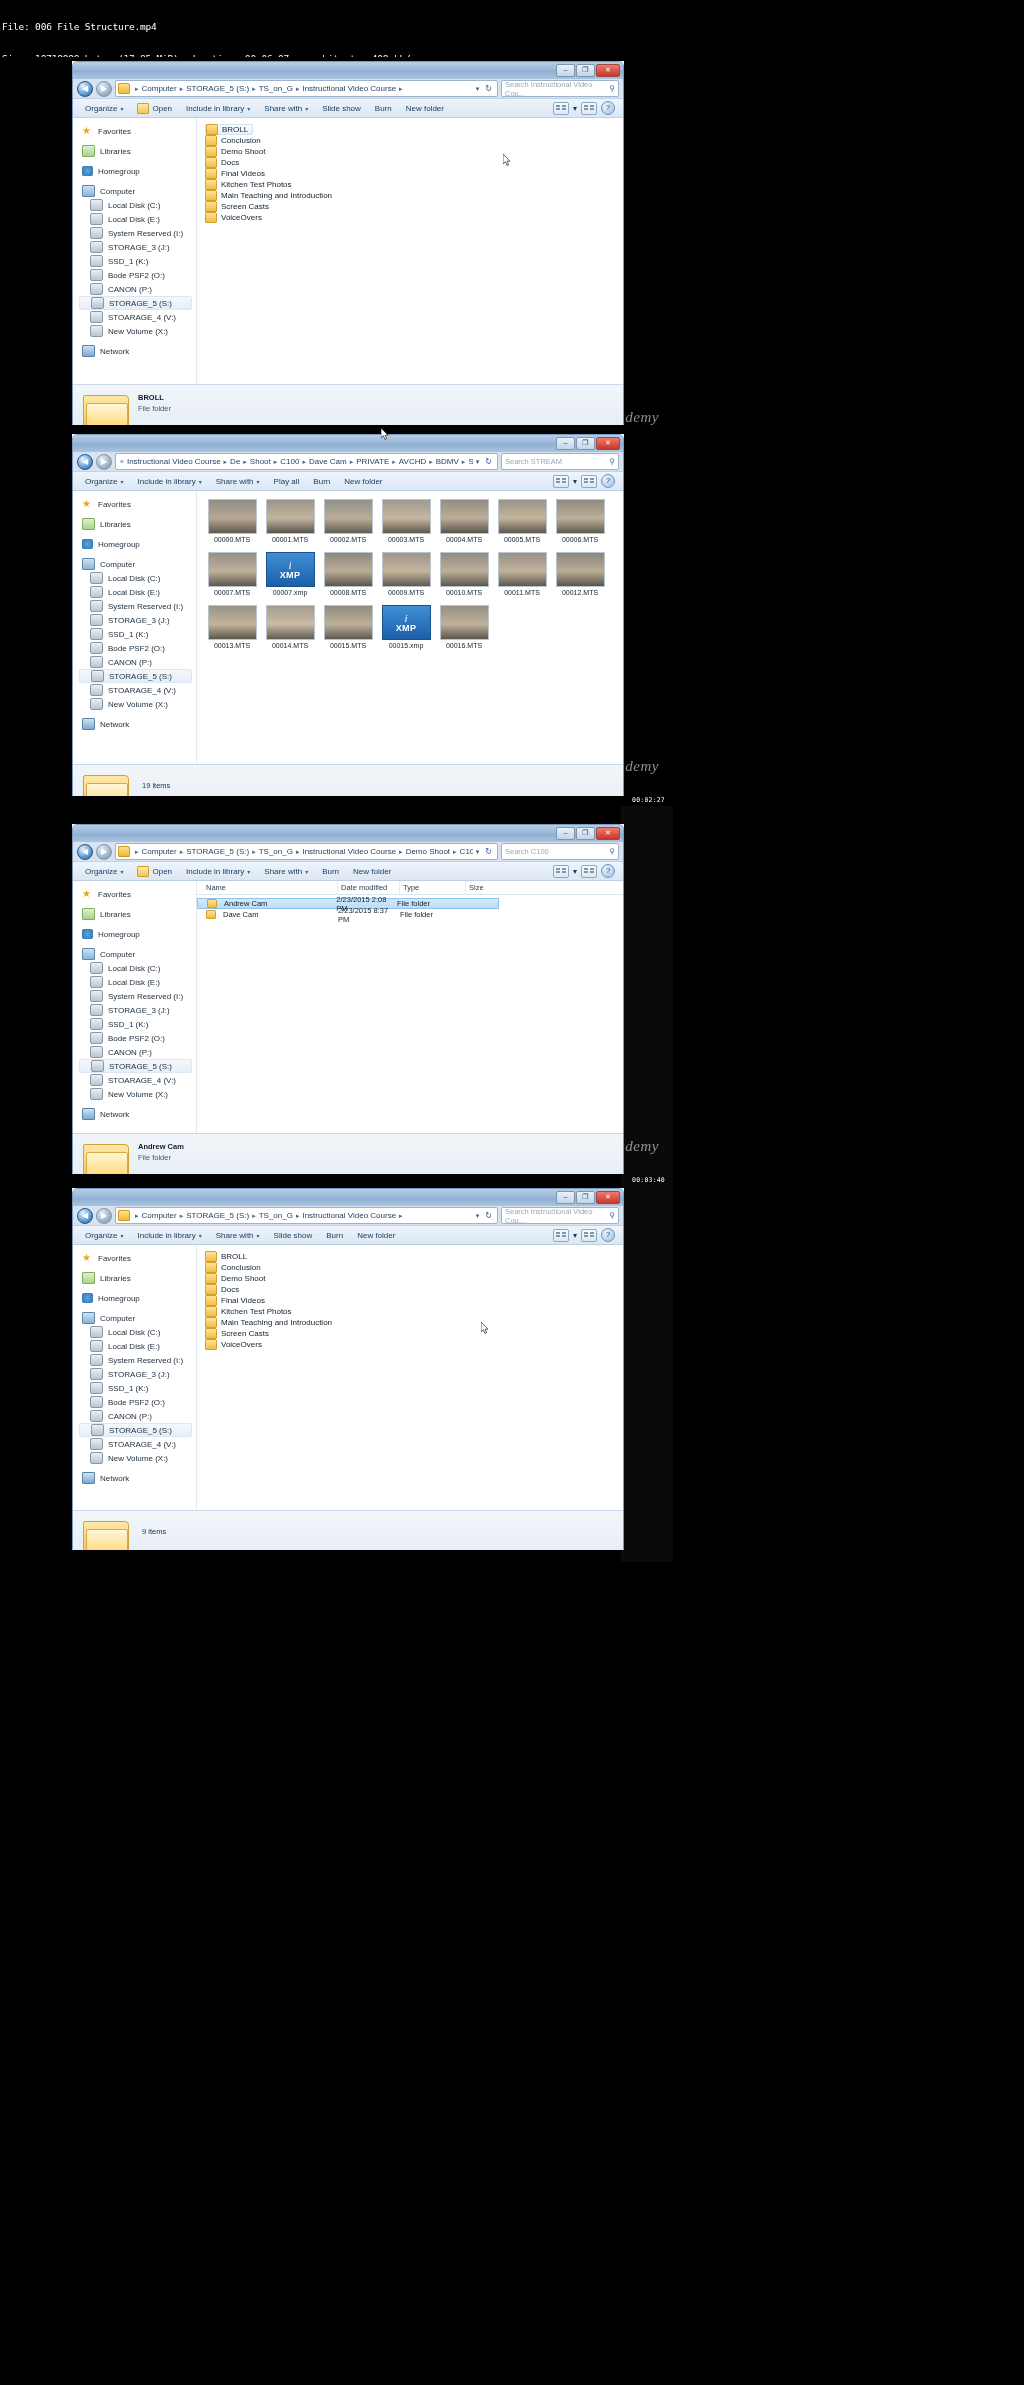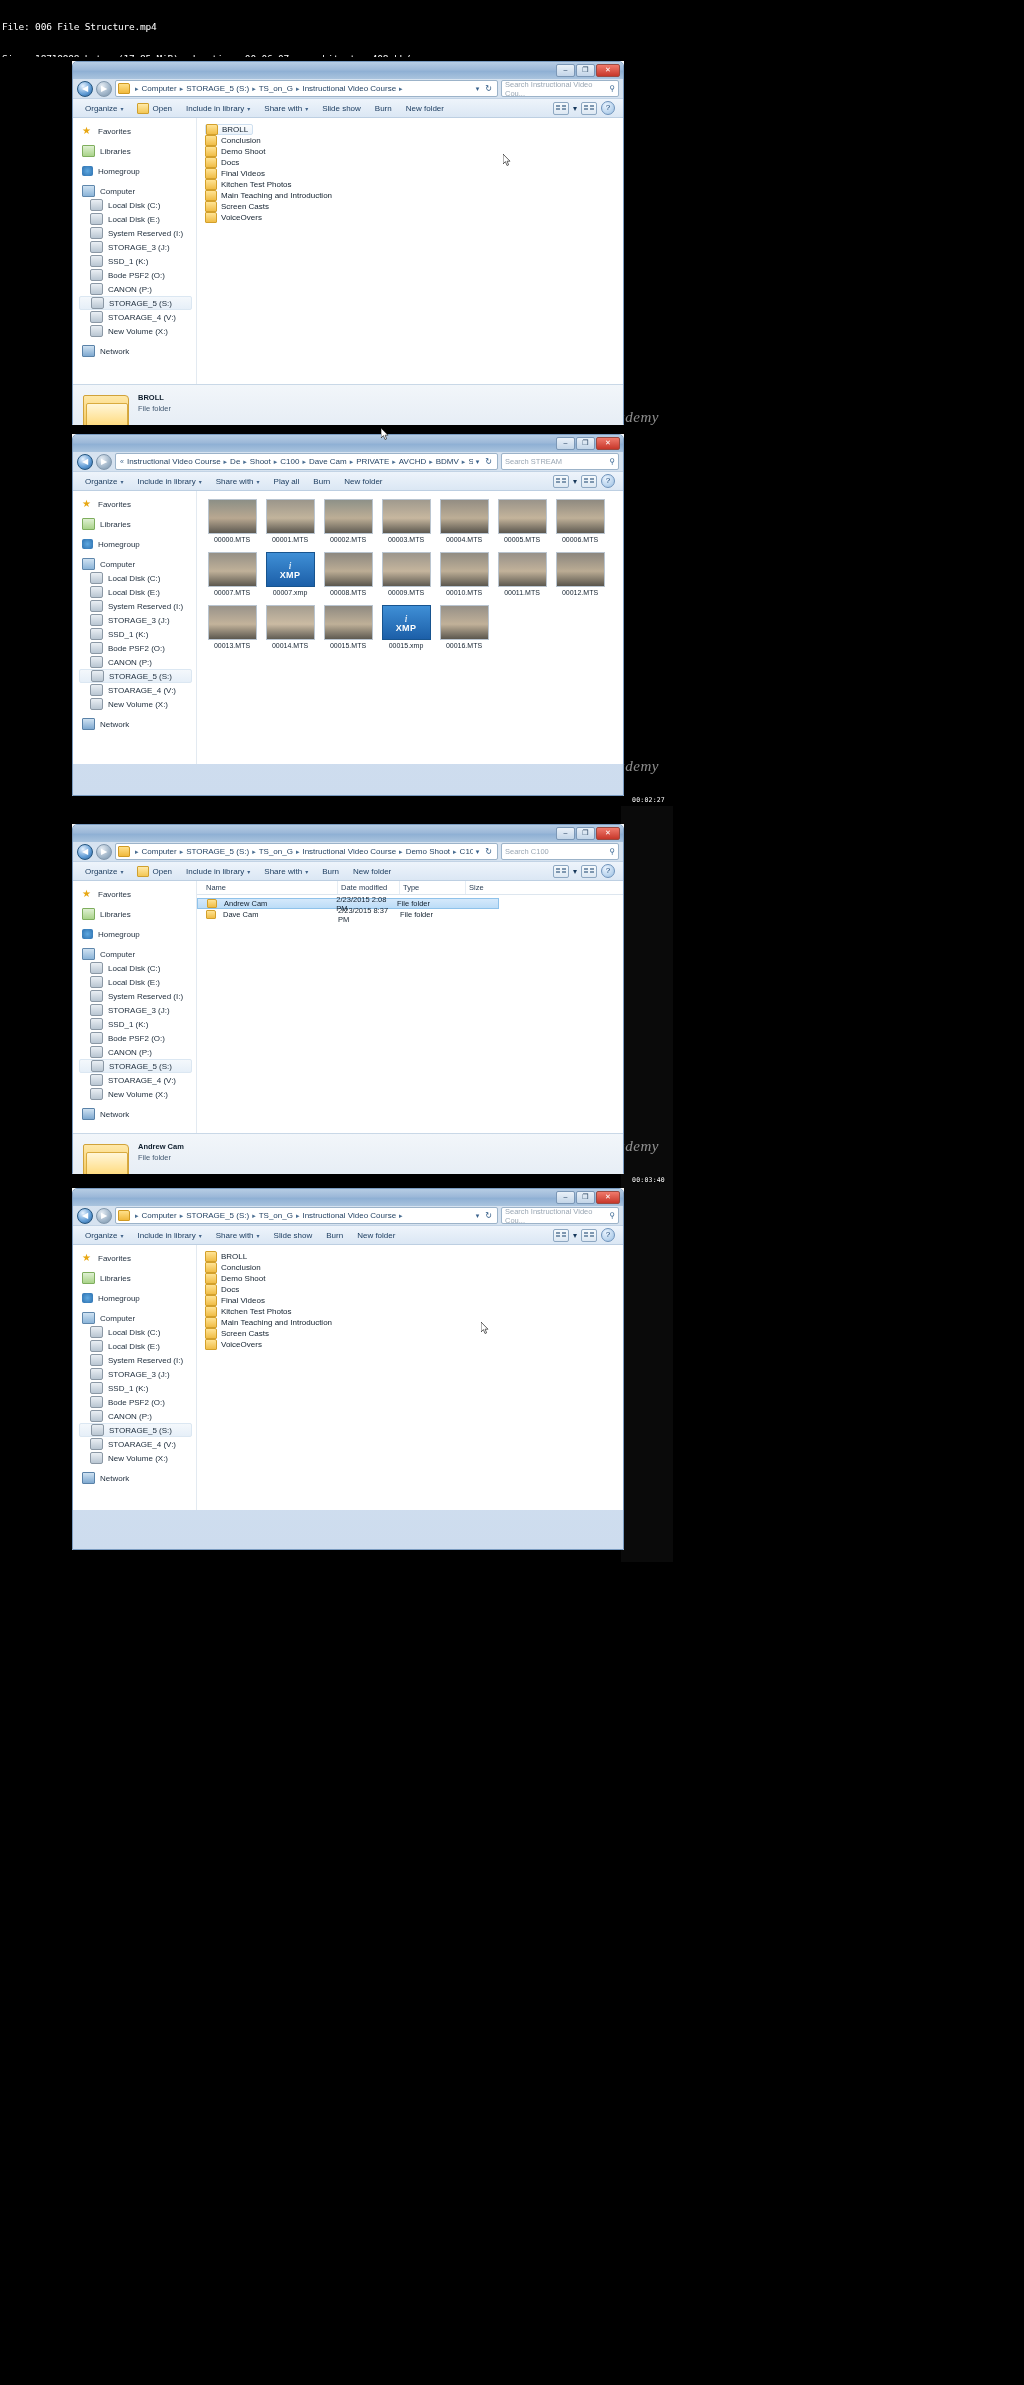--- a/index.html
+++ b/index.html
@@ -591,20 +591,29 @@
                 <div class="gname">00015.xmp</div>
               </div>
             <div class="gcell">
                 <div class="thumb" style="background:linear-gradient(180deg,#969087 0%,#c1b199 55%,#5b574e 100%);"></div>
                 <div class="gname">00016.MTS</div>
               </div>
           </div>
         </div>
       </div>
 
+      <div style="height:45px;">
+        <div class="details">
+          <div class="bigfolder">
+              <div class="back"></div>
+              <div class="front"></div>
+            </div>
+          <div class="itemcount">19 items</div>
+        </div>
+      </div>
     </div>
   </div>
   <div class="cursor" style="left:381px;top:0px;">
     <svg width="8" height="12" viewBox="0 0 8 12">
         <polygon points="0,0 0,10 2.4,7.6 4,11.5 5.6,10.8 4.1,7.2 7,7.2" fill="#fff" stroke="#222" stroke-width="0.7"></polygon>
       </svg>
   </div>
 </div>
 
 <div class="frame" style="top:806px;height:378px;">
@@ -971,15 +980,24 @@
               </div>
           </div>
           <div class="cursor" style="left:284px;top:77px;">
             <svg width="8" height="12" viewBox="0 0 8 12">
                 <polygon points="0,0 0,10 2.4,7.6 4,11.5 5.6,10.8 4.1,7.2 7,7.2" fill="#fff" stroke="#222" stroke-width="0.7"></polygon>
               </svg>
           </div>
         </div>
       </div>
 
+      <div style="height:45px;">
+        <div class="details">
+          <div class="bigfolder">
+              <div class="back"></div>
+              <div class="front"></div>
+            </div>
+          <div class="itemcount">9 items</div>
+        </div>
+      </div>
     </div>
   </div>
 </div>
 
 </body></html>

